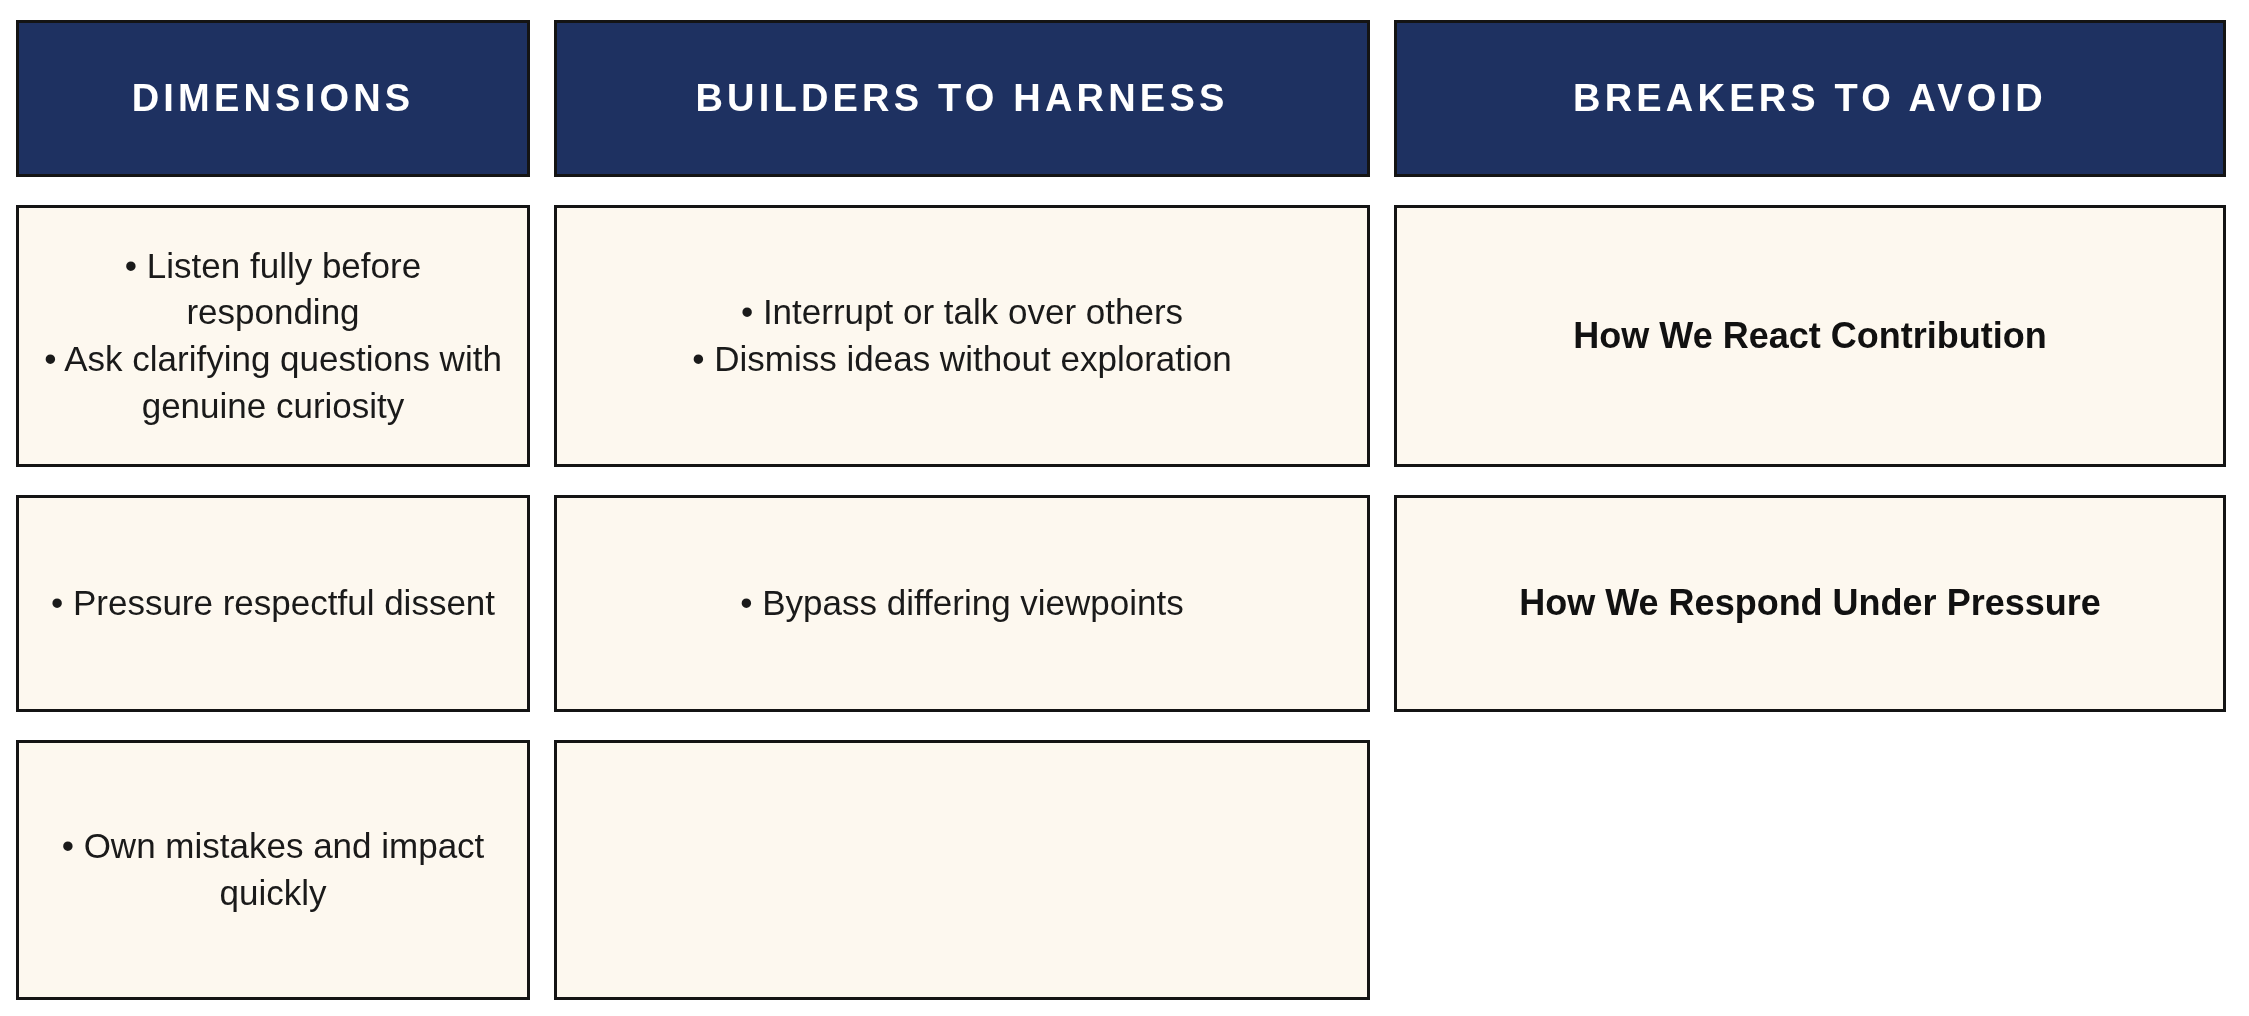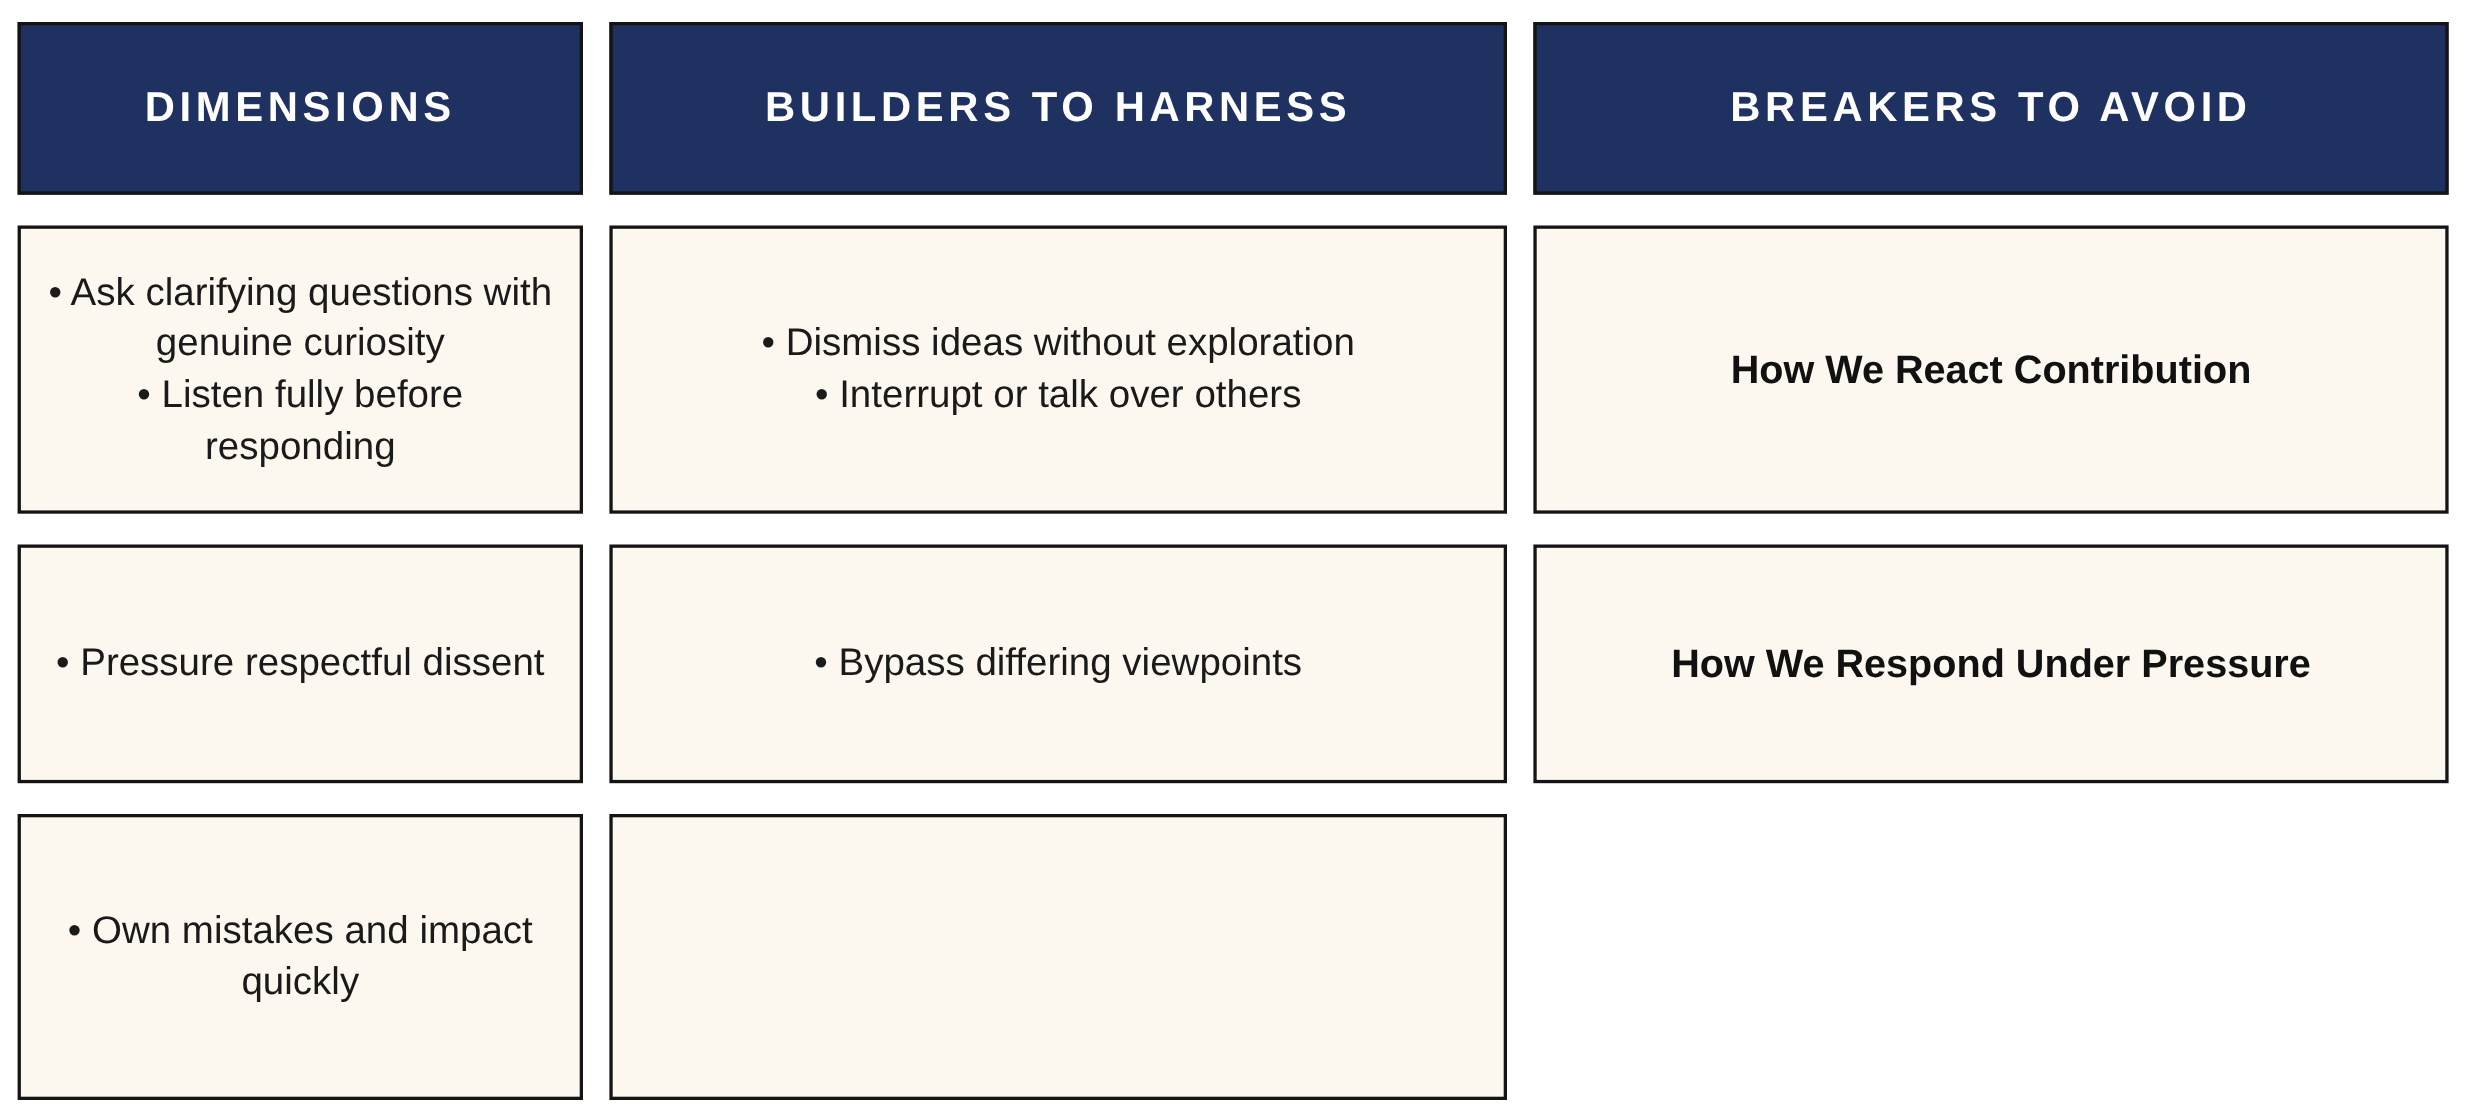--- a/index.html
+++ b/index.html
@@ -98,28 +98,28 @@
   </div>
   <div class="hcell">
     <span class="htext">BUILDERS TO HARNESS</span>
   </div>
   <div class="hcell">
     <span class="htext">BREAKERS TO AVOID</span>
   </div>
 
   <div class="cell">
     <ul class="bullets">
+      <li>• Listen fully before responding</li>
       <li>• Ask clarifying questions with genuine curiosity</li>
-      <li>• Listen fully before responding</li>
     </ul>
   </div>
   <div class="cell">
     <ul class="bullets">
+      <li>• Interrupt or talk over others</li>
       <li>• Dismiss ideas without exploration</li>
-      <li>• Interrupt or talk over others</li>
     </ul>
   </div>
 
   <div class="cell">
     <div class="dim-label">How We React Contribution</div>
   </div>
   <div class="cell">
     <ul class="bullets">
       <li>• Pressure respectful dissent</li>
     </ul>

